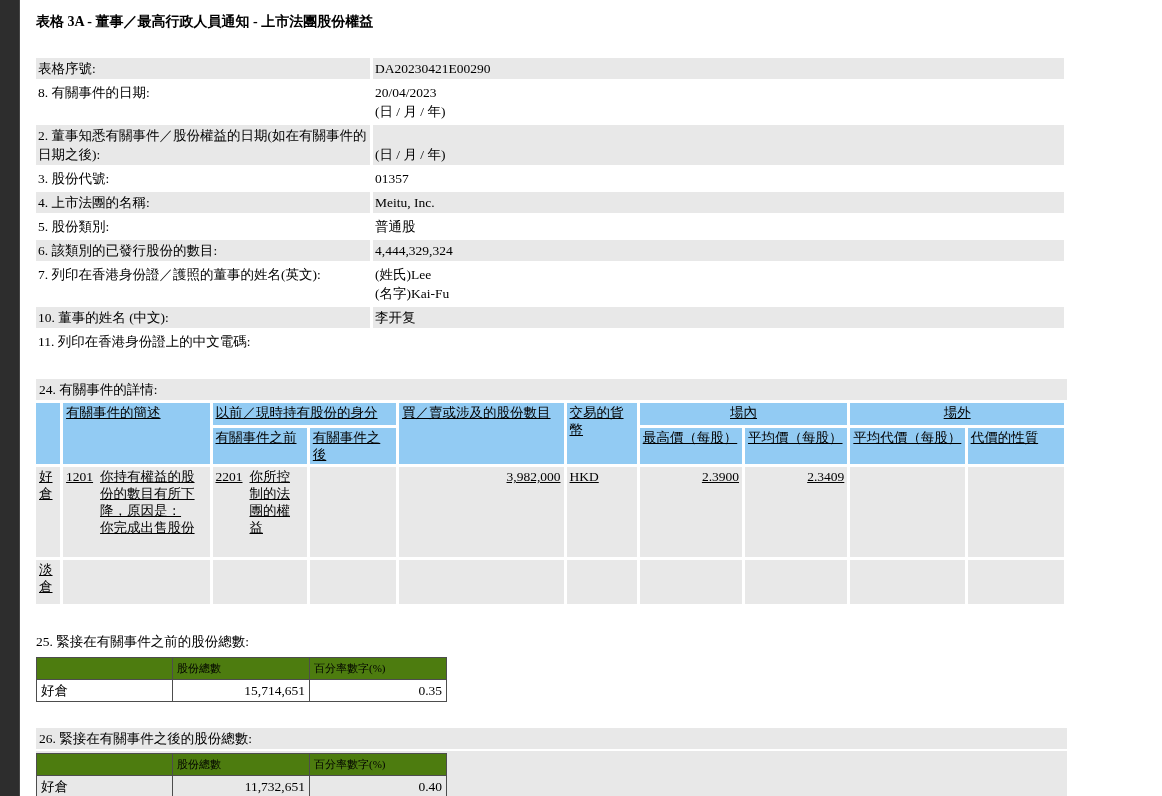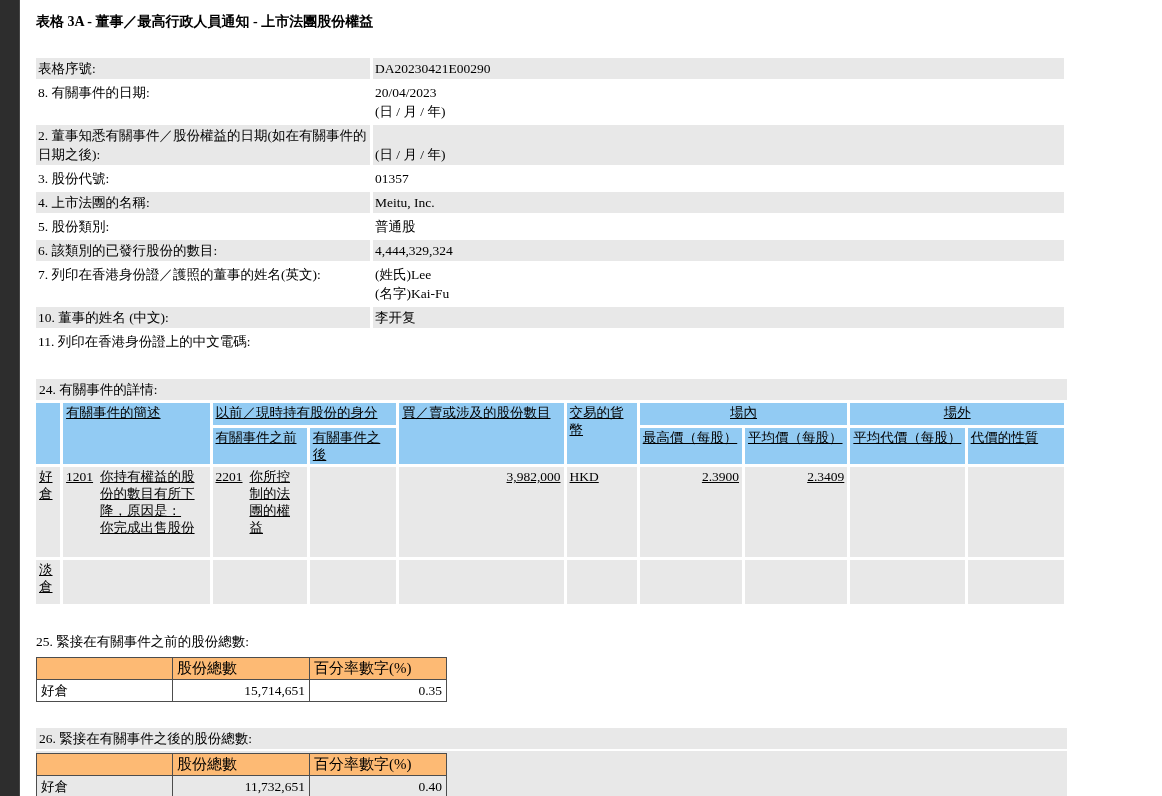--- a/index.html
+++ b/index.html
@@ -55,21 +55,21 @@
 
   
   .seclabel { margin: 26px 0 7px 0; line-height: 17px; }
   table.summary {
     border-collapse: collapse; table-layout: fixed; width: 410px;
     background: transparent;
   }
   table.summary th, table.summary td {
     border: 1px solid #4d4d4d; padding: 1px 4px; line-height: 19px; height: 22px;
   }
-  table.summary th { background: #fdba74; font-weight: normal; text-align: left; font-size: 15px; }
+  table.summary th { background: #4d7c0f; font-weight: normal; text-align: left; font-size: 11px; }
   table.summary td.white { background: #ffffff; }
   .sec26wrap {
     width: 1031px; background: #e8e8e8; padding: 2px 0 2px 0; margin-top: 2px;
   }
   .cap26 { margin-top: 26px; }
 </style>
 </head>
 <body>
 
 <div class="screen">

